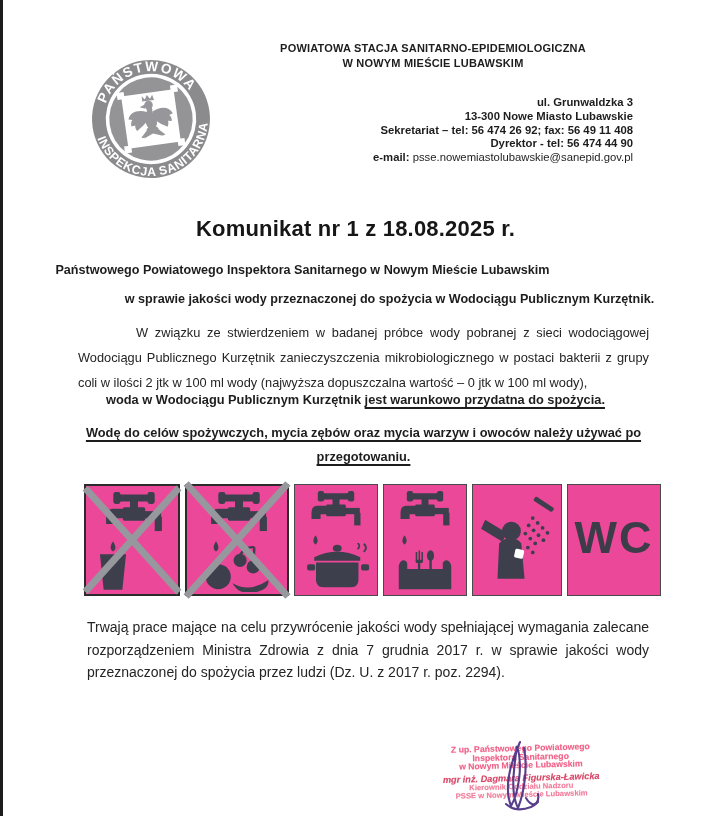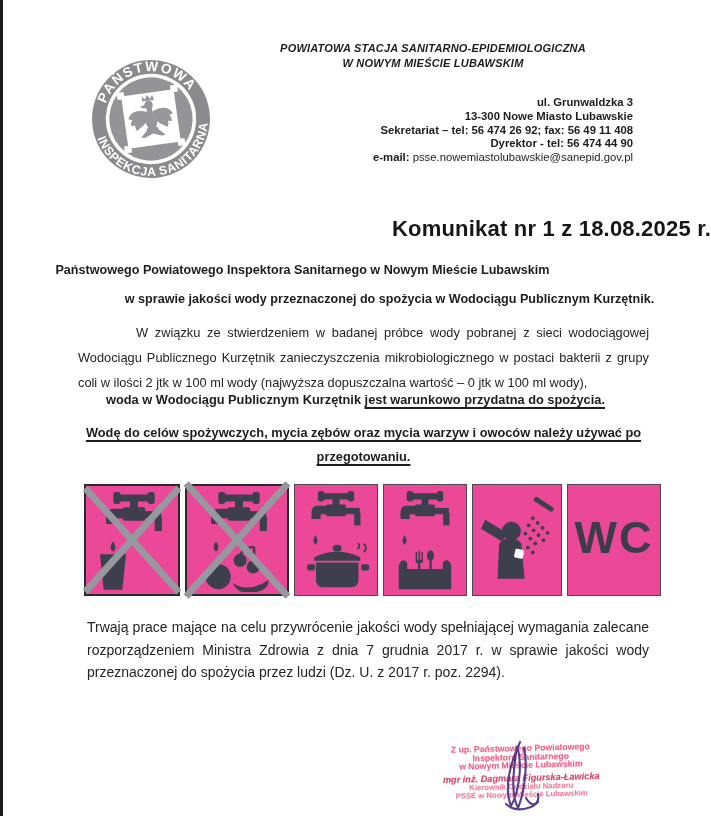--- a/index.html
+++ b/index.html
@@ -7,28 +7,28 @@
     position:relative;width:711px;height:816px;background:#ffffff;
     font-family:"Liberation Sans",sans-serif;color:#222;overflow:hidden;
     margin:0 auto;
   }
   .scan-edge{position:absolute;left:0;top:0;width:3px;height:816px;background:#1c1c1c;}
 
   
   .logo{position:absolute;left:90px;top:58px;width:122px;height:122px;transform:rotate(-8deg);}
 
   
-  .hdr{position:absolute;left:233px;top:41px;width:400px;text-align:center;font-style:italic;}
+  .hdr{position:absolute;left:233px;top:41px;width:400px;text-align:center;}
   .hdr .org{font-size:11px;font-weight:700;line-height:15px;color:#1d1d1d;letter-spacing:.2px;}
   .addr{position:absolute;left:233px;top:96px;width:400px;text-align:right;
         font-size:11.3px;font-weight:700;line-height:13.8px;color:#1d1d1d;}
   .addr .email-val{font-weight:400;}
 
   
-  .title{position:absolute;left:0;top:216px;width:711px;text-align:right;
+  .title{position:absolute;left:0;top:216px;width:711px;text-align:center;
          font-size:22px;font-weight:700;color:#161616;letter-spacing:.2px;}
   .sub1{position:absolute;left:0;top:263px;width:605px;text-align:center;
         font-size:12.6px;font-weight:700;color:#1d1d1d;}
   .sub2{position:absolute;left:0;top:292px;width:711px;text-align:center;
         font-size:12.6px;font-weight:700;color:#1d1d1d;padding-left:34px;}
 
   
   .para1{position:absolute;left:78px;right:62px;top:320px;text-align:justify;
          font-size:12.8px;line-height:25px;color:#242424;text-indent:58px;}
   .stmt1{position:absolute;left:0;top:392px;width:711px;text-align:center;

